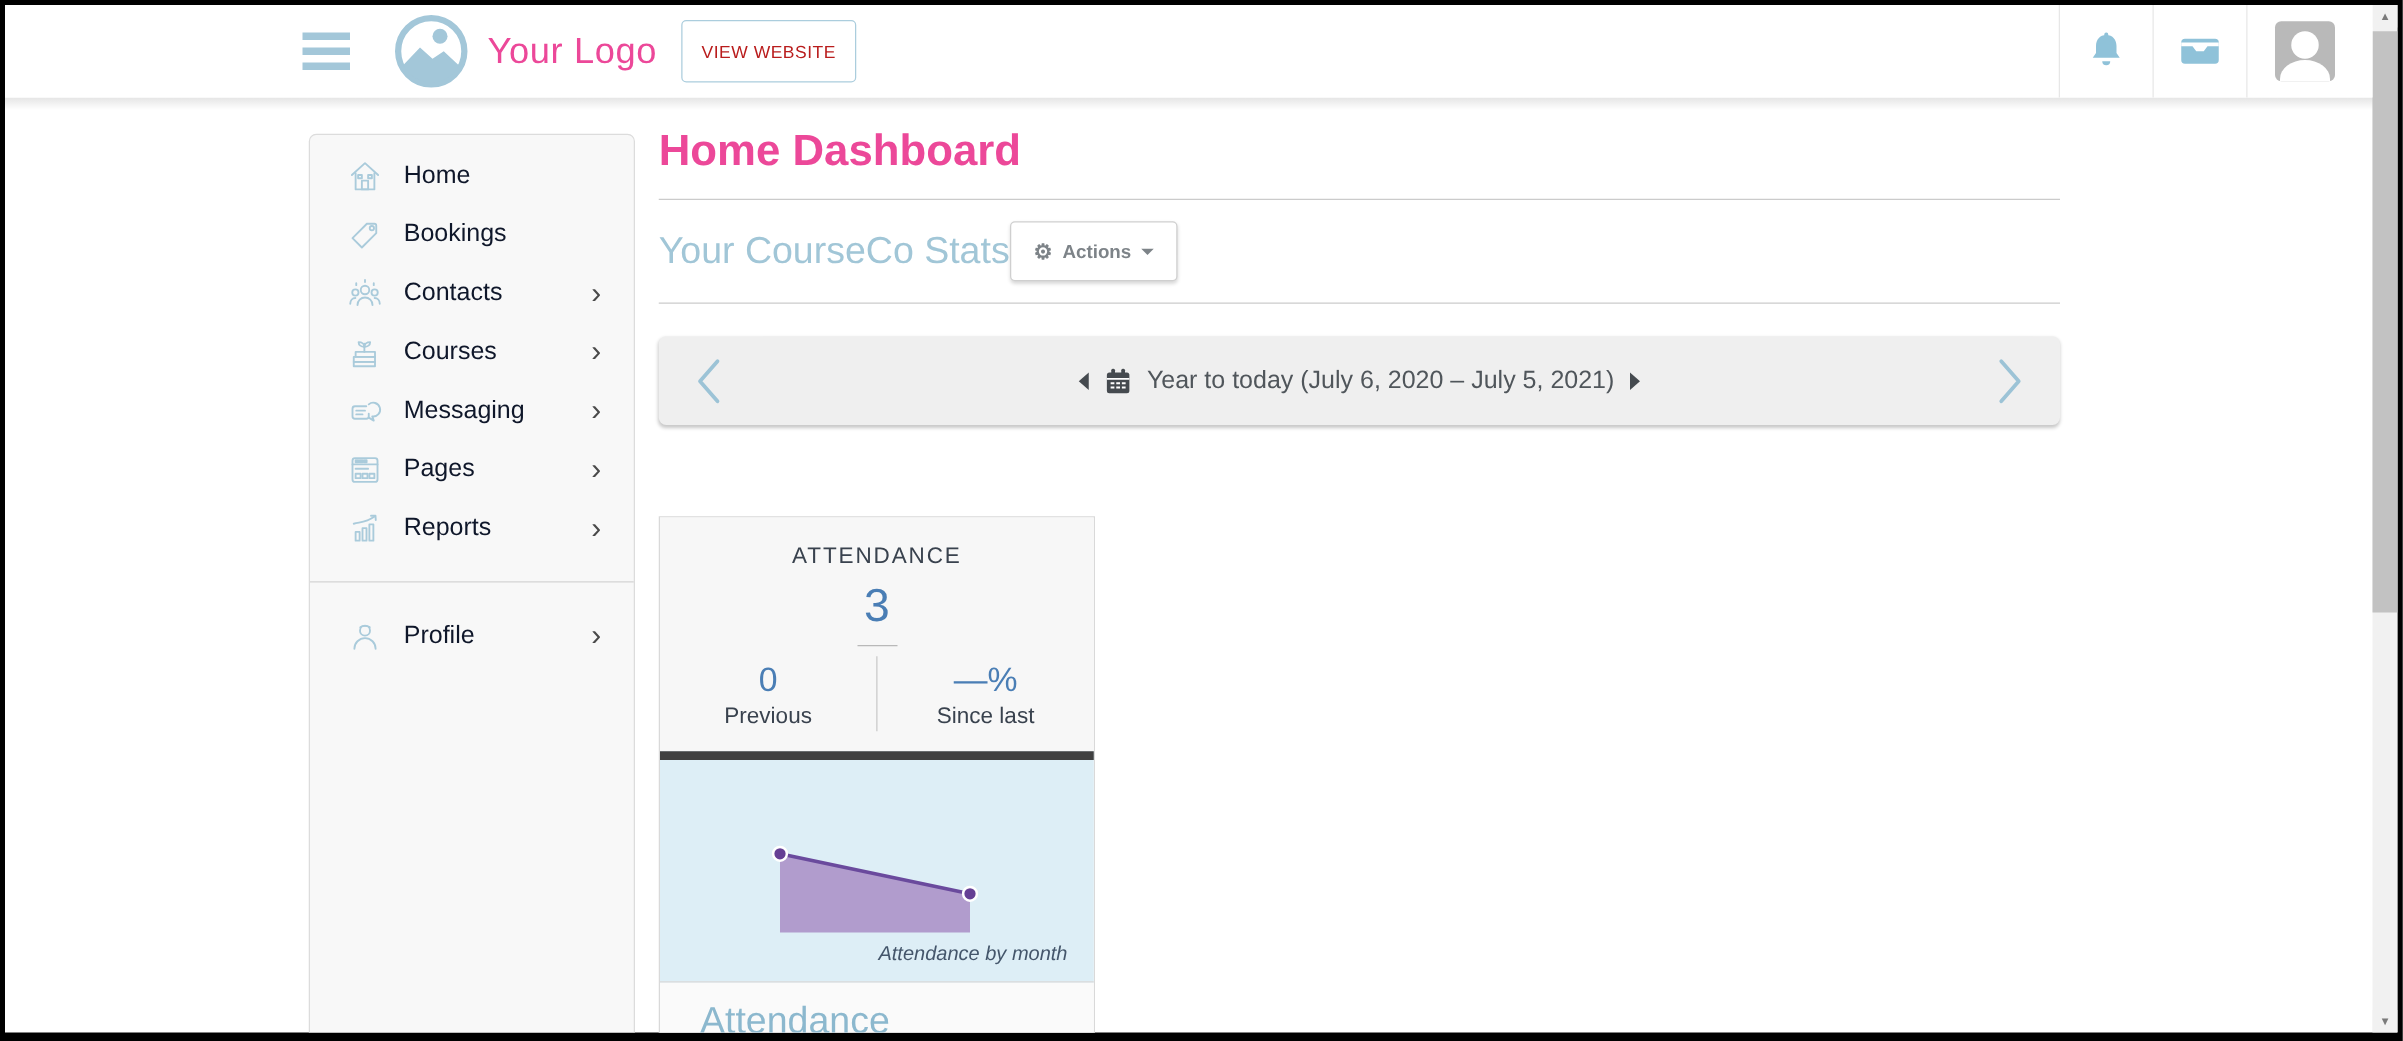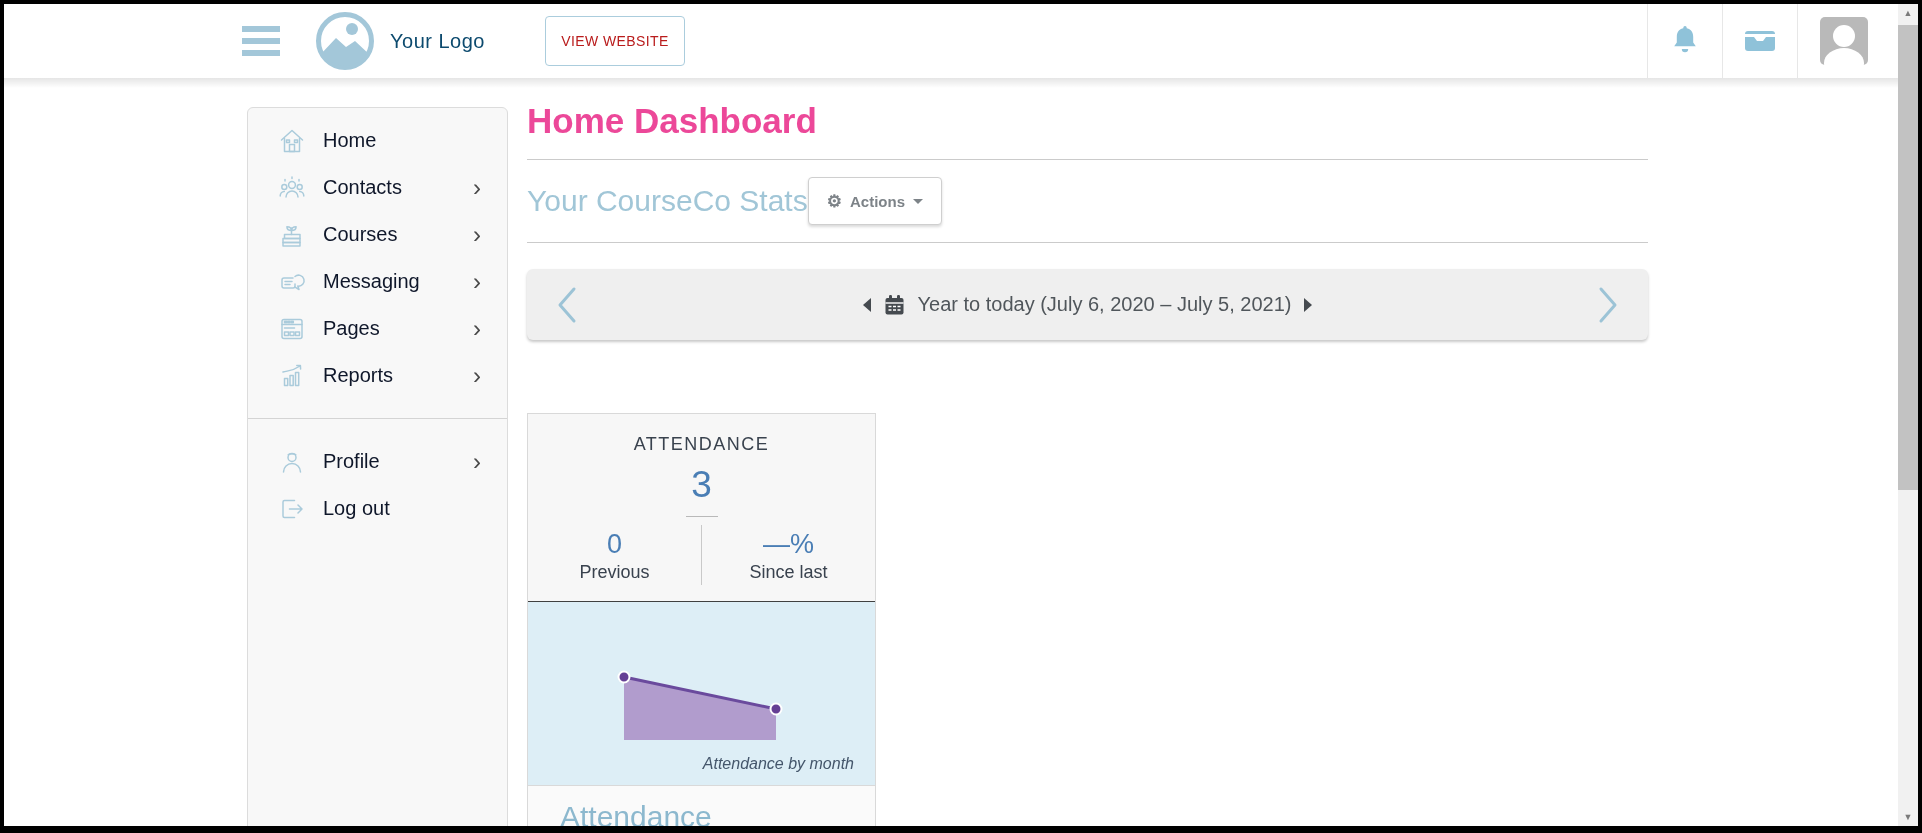--- a/index.html
+++ b/index.html
@@ -6,21 +6,21 @@
   html,body { width:1922px; height:833px; background:#000; font-family:"Liberation Sans", sans-serif; }
   .viewport { position:absolute; left:4px; top:4px; width:1914px; height:822px; background:#fff; overflow:hidden; }
 
   
   header { position:absolute; left:0; top:0; right:20px; height:74px; background:#fff; z-index:5; }
   .header-shadow { position:absolute; left:0; top:74px; right:20px; height:10px;
                    background:linear-gradient(rgba(0,0,0,0.10), rgba(0,0,0,0)); z-index:4; }
   .hamburger { position:absolute; left:238px; top:22px; width:38px; height:32px; cursor:pointer; }
   .hamburger span { display:block; width:38px; height:6px; background:#a3c7d9; margin-bottom:6px; }
   .logo { position:absolute; left:310px; top:6px; display:flex; align-items:center; gap:14px; cursor:pointer; }
-  .logo-text { font-size:20px; color:#0c4a6e; letter-spacing:0.5px; }
+  .logo-text { font-size:29px; color:#ec4899; letter-spacing:0.5px; }
   .view-website { position:absolute; left:541px; top:12px; width:140px; height:50px; background:#fff;
                   border:1px solid #abcddd; border-radius:4px; color:#b91c1c; font-size:14px;
                   font-family:"Liberation Sans",sans-serif; letter-spacing:0.4px; cursor:pointer; }
   .hdr-right { position:absolute; right:0; top:0; height:74px; display:flex; align-items:center; }
   .hdr-sep { width:1px; height:74px; background:#e7e7e7; }
   .hdr-ic { width:74px; height:74px; display:flex; align-items:center; justify-content:center; cursor:pointer; }
   .avatar-wrap { width:100px; height:74px; display:flex; align-items:center; justify-content:flex-start; padding-left:22px; }
   .avatar { width:48px; height:48px; background:#b9b9b9; border-radius:5px; position:relative; overflow:hidden; cursor:pointer; }
   .avatar .head { position:absolute; left:13px; top:8px; width:22px; height:22px; background:#fff; border-radius:50%; }
   .avatar .body { position:absolute; left:4px; top:31px; width:40px; height:30px; background:#fff; border-radius:50% 50% 0 0; }
@@ -61,21 +61,21 @@
   .stat-card { margin-top:73px; width:349px; border:1px solid #d9d9d9; background:#fff; }
   .stat-top { background:#f7f7f7; padding:20px 0 16px; text-align:center; }
   .stat-title { font-size:18px; color:#39424e; letter-spacing:1.5px; }
   .stat-value { font-size:37px; color:#4a7eb5; margin-top:9px; }
   .mini-rule { width:32px; border:none; border-top:1px solid #b9b9b9; margin:10px auto 8px; }
   .stat-cols { display:flex; }
   .stat-col { flex:1; text-align:center; padding:4px 0 2px; }
   .stat-col + .stat-col { border-left:1px solid #c9c9c9; }
   .stat-sub-value { font-size:27px; color:#4a7eb5; }
   .stat-sub-label { font-size:18px; color:#39424e; margin-top:2px; }
-  .stat-chart { position:relative; height:185px; background:#ddeef6; border-top:1px solid #404040; border-bottom:1px solid #d9d9d9; }
+  .stat-chart { position:relative; height:185px; background:#ddeef6; border-top:7px solid #404040; border-bottom:1px solid #d9d9d9; }
   .chart-caption { position:absolute; right:21px; bottom:12px; font-style:italic; font-size:16px; color:#44566b; }
   .stat-footer { background:#fafafa; padding:14px 0 30px 32px; }
   .stat-footer-title { font-size:30px; color:#8cb8ce; }
 
   
   .scrollbar { position:absolute; right:0; top:0; width:20px; height:822px; background:#f1f1f1; }
   .sb-btn { position:absolute; left:0; width:20px; height:18px; background:#f1f1f1; color:#7a7a7a; font-size:9px;
             display:flex; align-items:center; justify-content:center; cursor:pointer; }
   .sb-btn.up { top:0; } .sb-btn.down { bottom:0; }
   .sb-thumb { position:absolute; left:0; top:21px; width:20px; height:465px; background:#c2c2c2; cursor:pointer; }
@@ -143,20 +143,27 @@
       <svg class="lineicon" width="28" height="28" viewBox="0 0 28 28">
         <path d="M3.5 13 L14 3.5 L24.5 13"></path>
           <path d="M6.5 11.5 V24.5 H21.5 V11.5"></path>
         <rect x="11.5" y="17.5" width="5" height="7"></rect>
           <rect x="8.5" y="13" width="3" height="2.6"></rect>
           <rect x="16.5" y="13" width="3" height="2.6"></rect>
       </svg>
       <span class="nav-label">Home</span>
     </div>
 
+    <div class="nav-item">
+      <svg class="lineicon" width="28" height="28" viewBox="0 0 28 28">
+        <path d="M4 16.5 L15.5 5 h6 a1.5 1.5 0 0 1 1.5 1.5 v6 L11.5 24 Z"></path>
+          <circle cx="19.5" cy="8.5" r="1.7"></circle>
+      </svg>
+      <span class="nav-label">Bookings</span>
+    </div>
 
     <div class="nav-item">
       <svg class="lineicon" width="28" height="28" viewBox="0 0 28 28">
         <circle cx="14" cy="11" r="3.4"></circle>
           <path d="M8 23 c0-3.4 2.7-6 6-6 s6 2.6 6 6"></path>
         <circle cx="6.3" cy="13" r="2.5"></circle>
           <path d="M2.2 22 c0-2.6 1.8-4.6 4.1-4.6"></path>
         <circle cx="21.7" cy="13" r="2.5"></circle>
           <path d="M25.8 22 c0-2.6-1.8-4.6-4.1-4.6"></path>
         <path d="M7 5.5 v1.6 M14 3 v1.6 M21 5.5 v1.6"></path>
@@ -222,27 +229,20 @@
     <div class="nav-item">
       <svg class="lineicon" width="28" height="28" viewBox="0 0 28 28">
         <circle cx="14" cy="9.5" r="4"></circle>
           <path d="M10.2 6.8 c1.2-1.4 6-1.6 7.6 0"></path>
         <path d="M5.5 24 c0-4.7 3.8-8.5 8.5-8.5 s8.5 3.8 8.5 8.5"></path>
       </svg>
       <span class="nav-label">Profile</span>
       <span class="nav-chevron">›</span>
     </div>
 
-    <div class="nav-item">
-      <svg class="lineicon" width="28" height="28" viewBox="0 0 28 28">
-        <path d="M16.5 5.5 H6.5 a1.5 1.5 0 0 0 -1.5 1.5 v14 a1.5 1.5 0 0 0 1.5 1.5 h10"></path>
-        <path d="M11.5 14 h12.5 M20 10 l4 4 -4 4"></path>
-      </svg>
-      <span class="nav-label">Log out</span>
-    </div>
 
   </aside>
 
   <main>
     <h1>Home Dashboard</h1>
     <hr class="rule">
 
     <div class="section-head">
       <h2>Your CourseCo Stats</h2>
       <button class="actions-btn">

